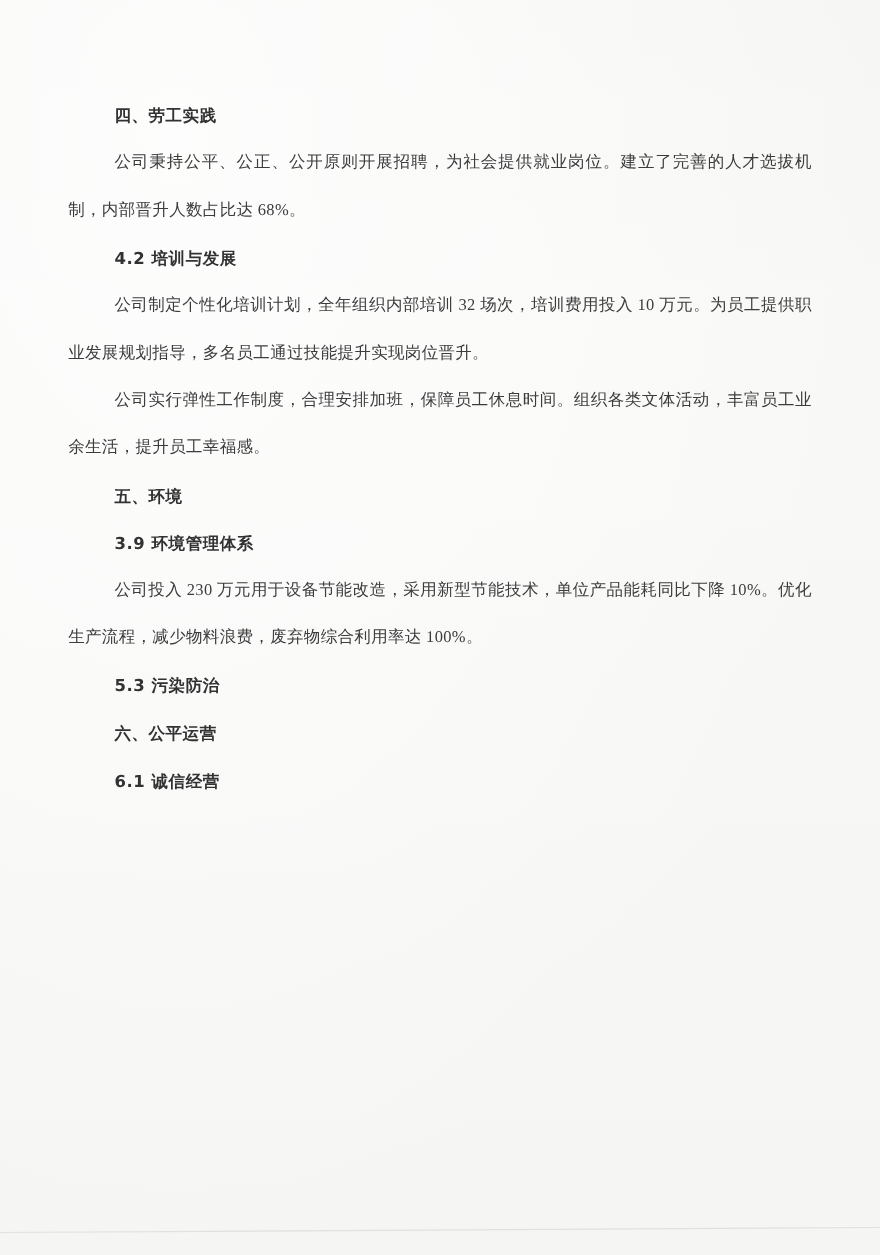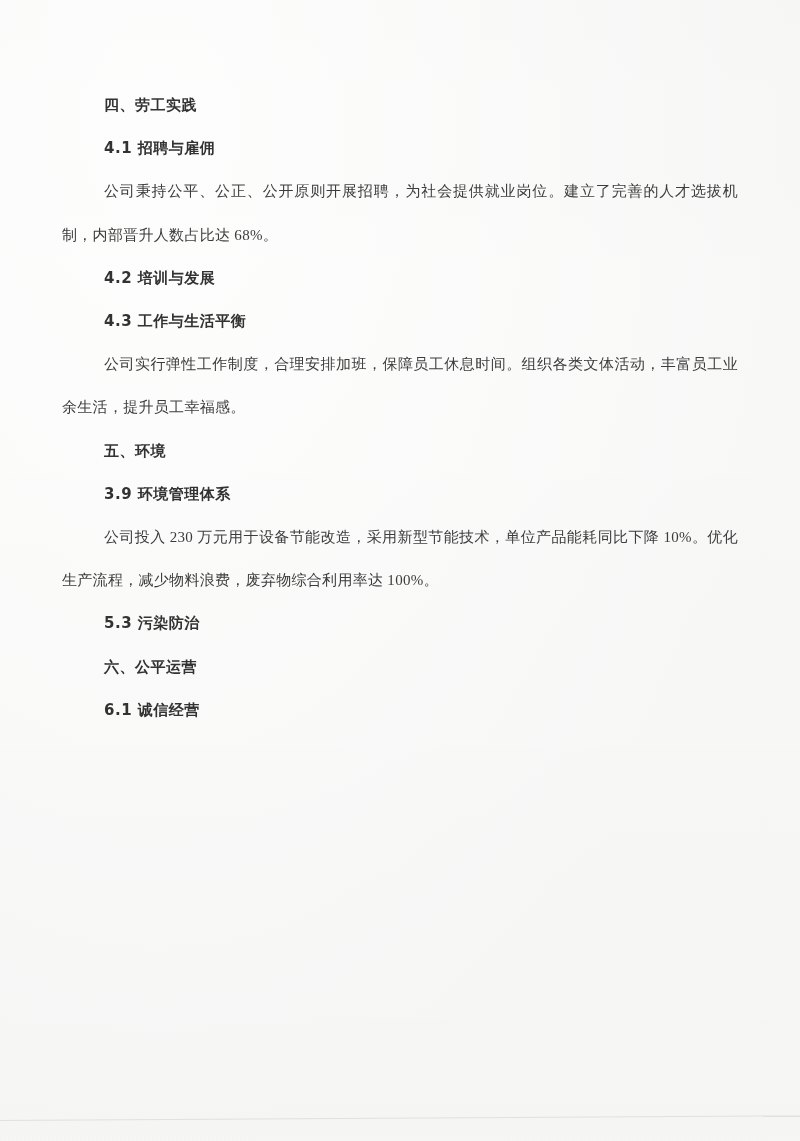--- a/index.html
+++ b/index.html
@@ -55,24 +55,23 @@
     opacity: 0.75;
     transform: rotate(-0.33deg);
     transform-origin: left center;
   }
 </style>
 </head>
 <body>
 
 <main class="page-content">
     <h2 class="block h1">四、劳工实践</h2>
-    <h2 class="block h2">4.1 招聘与雇佣</h2>
     <p class="block p">公司秉持公平、公正、公开原则开展招聘，为社会提供就业岗位。建立了完善的人才选拔机制，内部晋升人数占比达 68%。</p>
     <h2 class="block h2">4.2 培训与发展</h2>
-    <h2 class="block h2">4.3 工作与生活平衡</h2>
+    <p class="block p">公司制定个性化培训计划，全年组织内部培训 32 场次，培训费用投入 10 万元。为员工提供职业发展规划指导，多名员工通过技能提升实现岗位晋升。</p>
     <p class="block p">公司实行弹性工作制度，合理安排加班，保障员工休息时间。组织各类文体活动，丰富员工业余生活，提升员工幸福感。</p>
     <h2 class="block h1">五、环境</h2>
     <h2 class="block h2">3.9 环境管理体系</h2>
     <p class="block p">公司投入 230 万元用于设备节能改造，采用新型节能技术，单位产品能耗同比下降 10%。优化生产流程，减少物料浪费，废弃物综合利用率达 100%。</p>
     <h2 class="block h2">5.3 污染防治</h2>
     <h2 class="block h1">六、公平运营</h2>
     <h2 class="block h2">6.1 诚信经营</h2>
   </main>
 
 <div class="scan-edge-line"></div>

